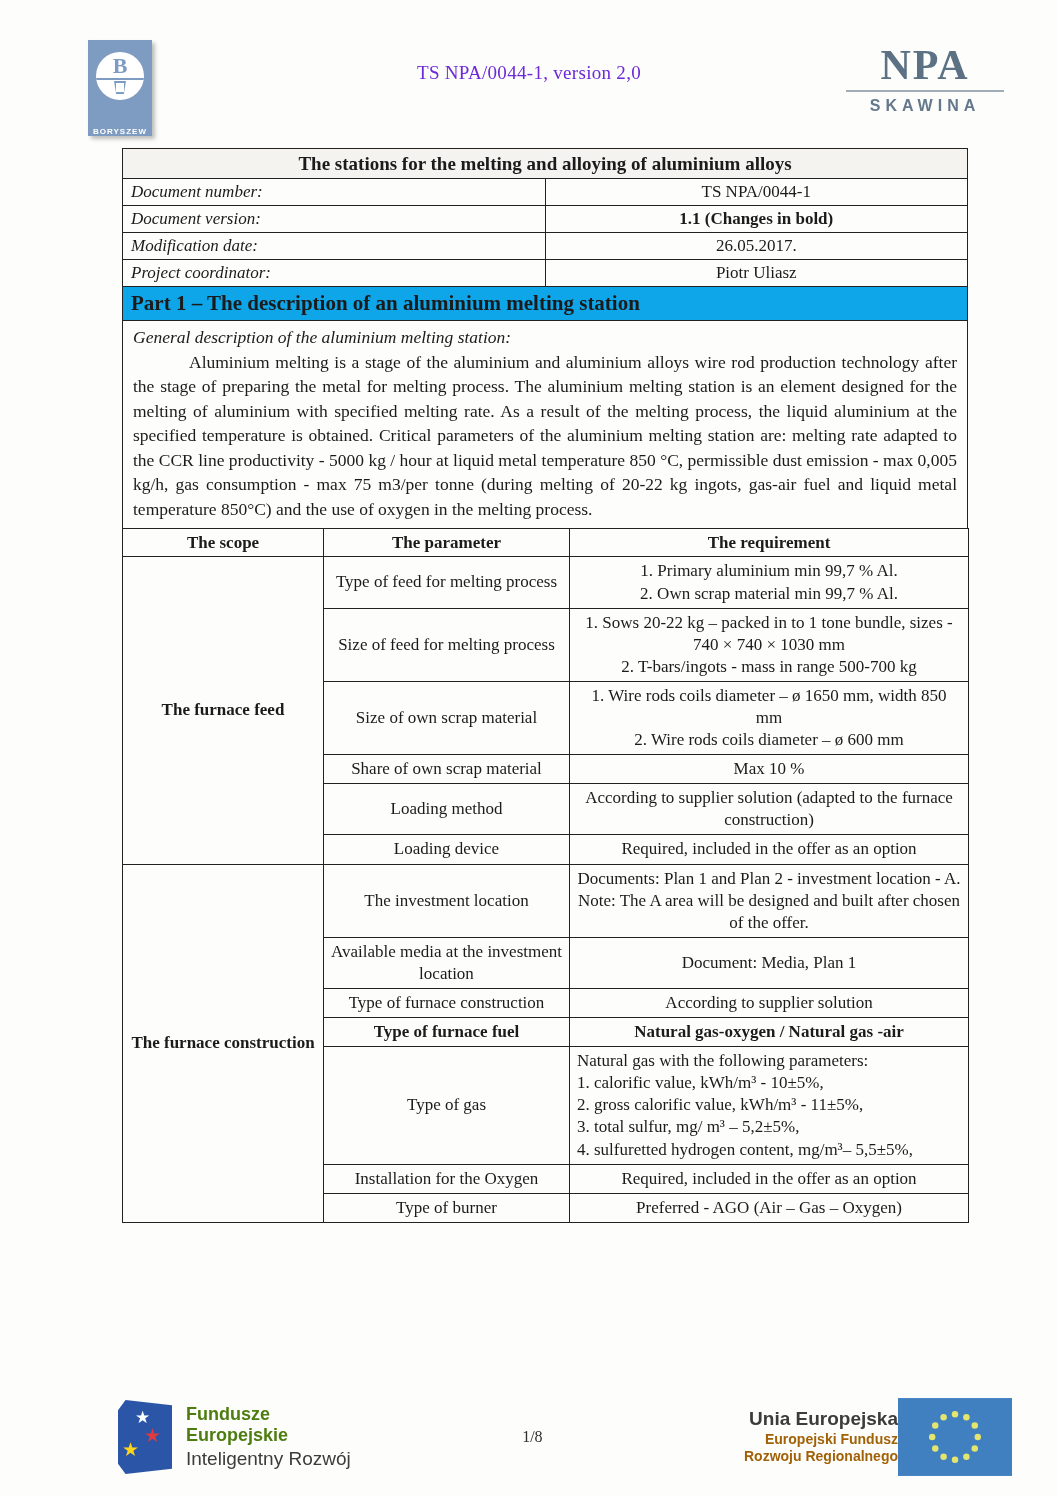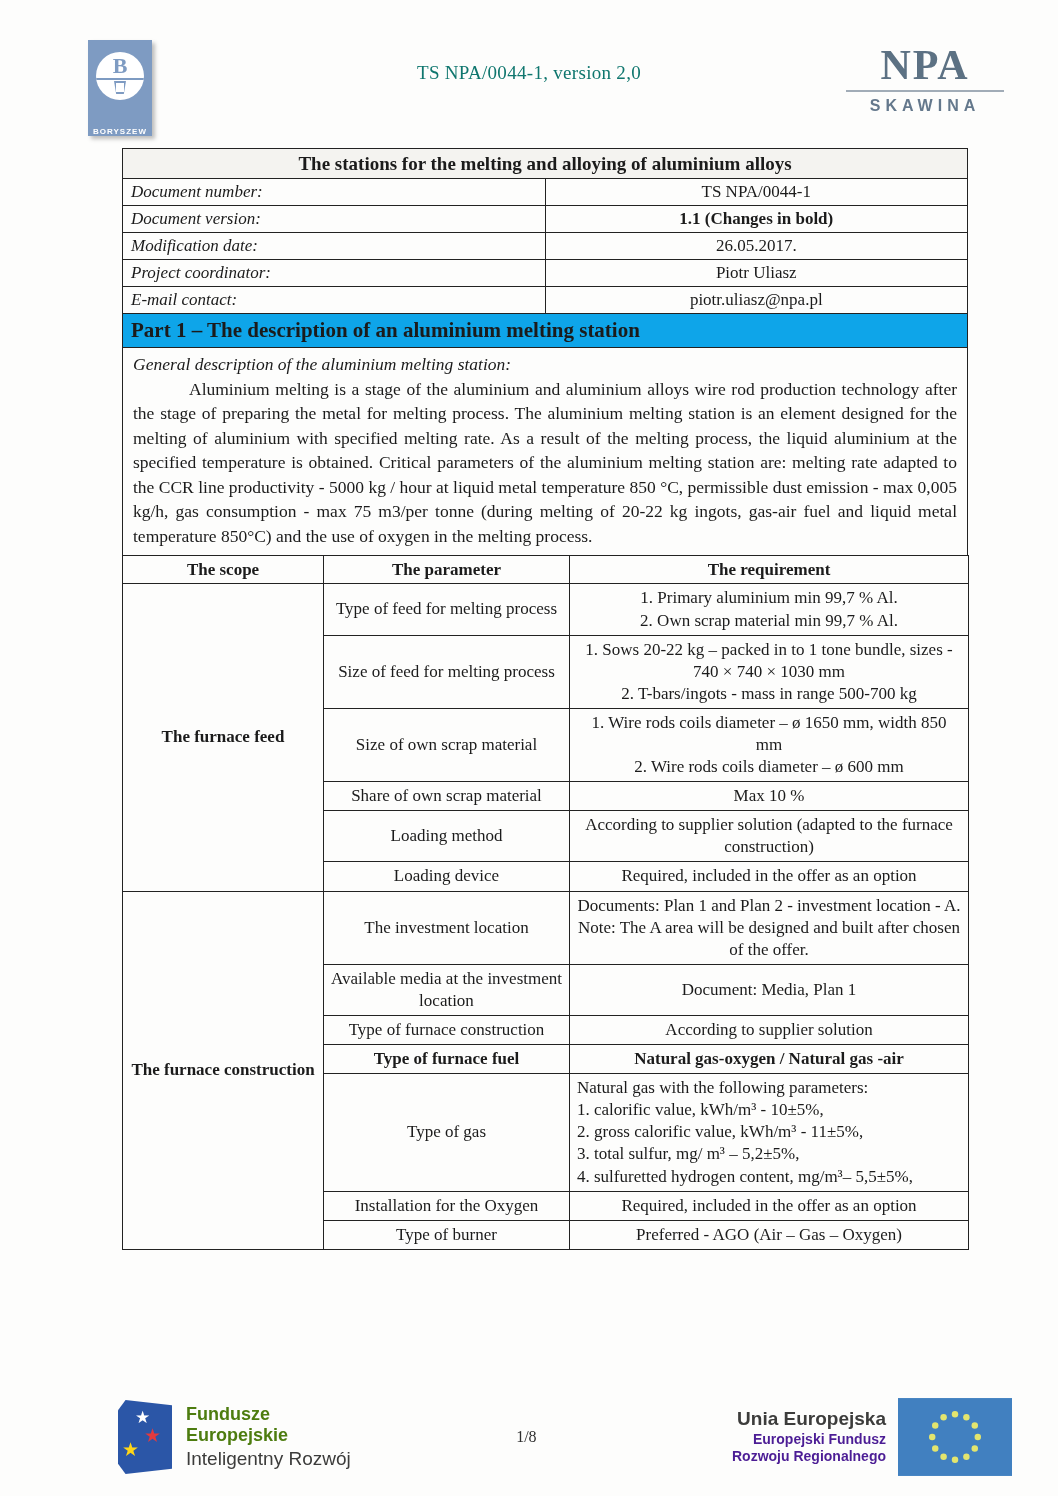--- a/index.html
+++ b/index.html
@@ -11,21 +11,21 @@
     background:#fdfdfc;
     font-family:"Liberation Serif", serif;
     color:#1b1b1b;
     overflow:hidden;
   }
 
   
   .top-header { position:absolute; top:0; left:0; right:0; height:148px; }
   .doc-ref {
     position:absolute; top:62px; left:0; right:0;
-    text-align:center; font-size:19px; color:#0f766e;
+    text-align:center; font-size:19px; color:#6d28d9;
     letter-spacing:.3px;
   }
 
   .boryszew-logo {
     position:absolute; left:88px; top:40px;
     width:64px; height:96px;
     background:#7e9bc2;
     box-shadow:3px 3px 4px rgba(0,0,0,.25);
   }
   .boryszew-circle {
@@ -117,24 +117,24 @@
   }
   .fe-star { position:absolute; font-family:"DejaVu Sans", sans-serif; line-height:1; }
   .fe-star.white { color:#ffffff; font-size:17px; top:9px; left:17px; }
   .fe-star.red   { color:#e23a3e; font-size:19px; top:26px; left:26px; }
   .fe-star.yellow{ color:#ffd617; font-size:19px; top:40px; left:4px; }
   .fe-text .l1, .fe-text .l2 { font-weight:bold; font-size:18px; line-height:1.15; color:#4d7c0f; }
   .fe-text .l3 { font-size:19px; margin-top:3px; color:#3c3c3b; }
 
   .page-num { flex:1; text-align:center; font-family:"Liberation Serif", serif; font-size:16px; color:#2e2e2e; padding-right:30px; }
 
-  .ue-logo { display:flex; align-items:center; gap:12px; }
+  .ue-logo { display:flex; align-items:center; gap:0; }
   .ue-text { text-align:right; }
   .ue-text .l1 { font-weight:bold; font-size:19px; color:#3c3c3b; line-height:1.2; }
-  .ue-text .l2, .ue-text .l3 { font-weight:bold; font-size:14px; color:#4c1d95; line-height:1.25; }
+  .ue-text .l2, .ue-text .l3 { font-weight:bold; font-size:14px; color:#a16207; line-height:1.25; }
   .eu-flag-svg { display:block; }
 </style>
 </head>
 <body>
 
 <div class="page">
 
   <div class="top-header">
     <div class="boryszew-logo">
       <div class="boryszew-circle">
@@ -169,24 +169,20 @@
           <td class="label">Document version:</td>
           <td class="value bold">1.1 (Changes in bold)</td>
         </tr>
         <tr>
           <td class="label">Modification date:</td>
           <td class="value">26.05.2017.</td>
         </tr>
         <tr>
           <td class="label">Project coordinator:</td>
           <td class="value">Piotr Uliasz</td>
-        </tr>
-        <tr>
-          <td class="label">E-mail contact:</td>
-          <td class="value">piotr.uliasz@npa.pl</td>
         </tr>
         <tr class="part-row">
           <td colspan="2">Part 1 – The description of an aluminium melting station</td>
         </tr>
       </tbody>
     </table>
 
     <div class="desc-block">
       <div class="desc-heading">General description of the aluminium melting station:</div>
       <div class="desc-body">Aluminium melting is a stage of the aluminium and aluminium alloys wire rod production technology after the stage of preparing the metal for melting process. The aluminium melting station is an element designed for the melting of aluminium with specified melting rate. As a result of the melting process, the liquid aluminium at the specified temperature is obtained. Critical parameters of the aluminium melting station are: melting rate adapted to the CCR line productivity - 5000 kg / hour at liquid metal temperature 850 °C, permissible dust emission - max 0,005 kg/h, gas consumption - max 75 m3/per tonne (during melting of 20-22 kg ingots, gas-air fuel and liquid metal temperature 850°C) and the use of oxygen in the melting process.</div>

